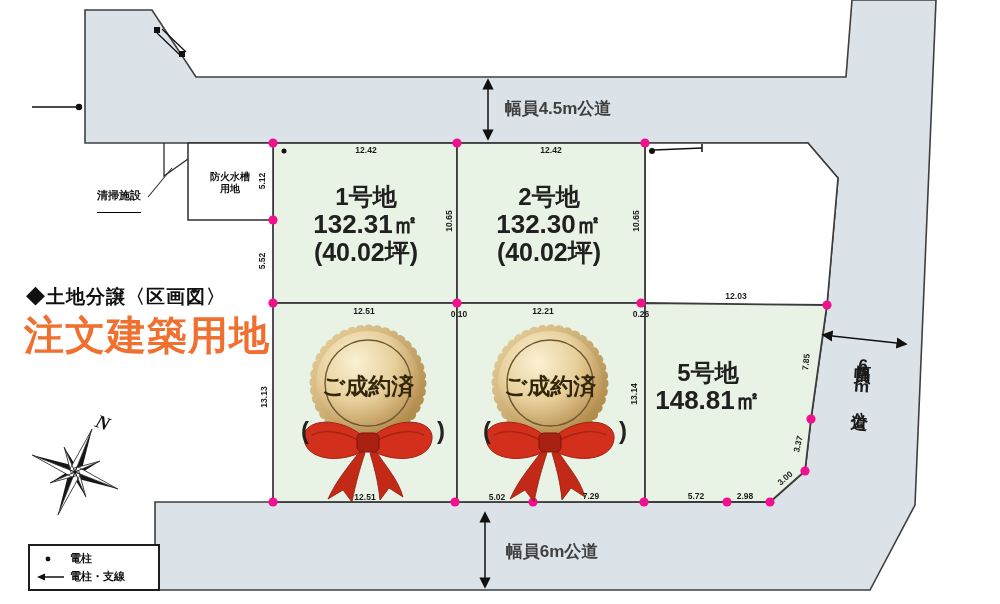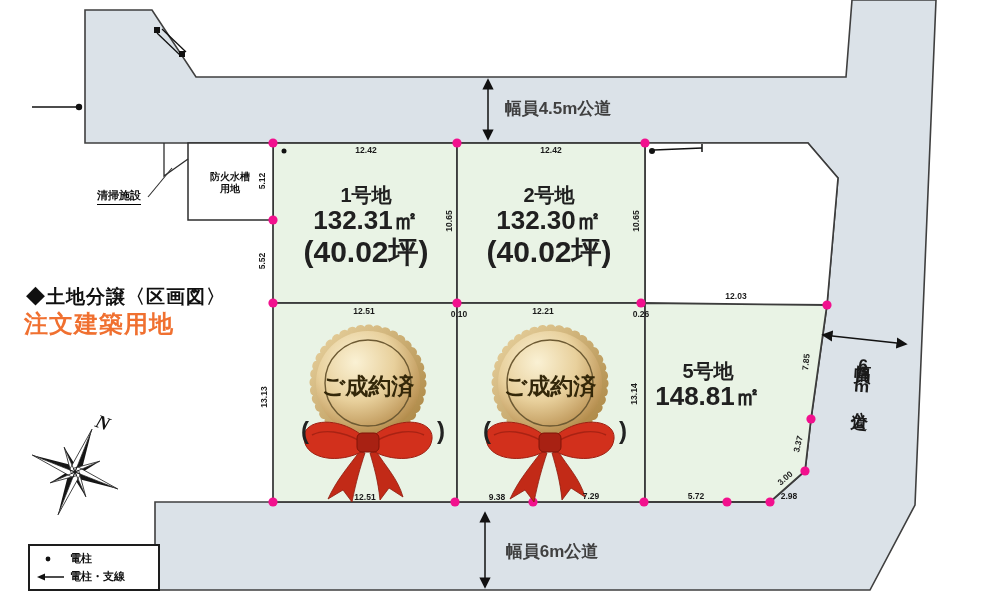--- a/index.html
+++ b/index.html
@@ -6,30 +6,30 @@
   #stage{position:relative;width:1000px;height:604px;background:#ffffff;overflow:hidden;
          font-family:"Liberation Sans",sans-serif;color:#1c1c1c;}
   #bg{position:absolute;left:0;top:0;}
   .lbl{position:absolute;transform:translate(-50%,-50%);white-space:nowrap;}
   .lbl-left{position:absolute;white-space:nowrap;}
   .dim{font-weight:700;font-size:8.5px;color:#1b1b1b;}
   .road-label{font-weight:700;font-size:17px;color:#404040;}
   .road-label-v{position:absolute;writing-mode:vertical-rl;text-orientation:upright;
                 font-weight:700;font-size:17px;color:#1a1a1a;letter-spacing:2px;transform:rotate(4deg);}
   .title-h{font-weight:700;font-size:19px;color:#101010;letter-spacing:1px;}
-  .title-sub{font-weight:800;font-size:24px;letter-spacing:1px;}
+  .title-sub{font-weight:800;font-size:40px;letter-spacing:1px;}
   .small-lbl{font-size:11px;font-weight:600;color:#111;}
-  .underline{border-bottom:1.2px solid #000;padding-bottom:1px;}
+  .underline{border-bottom:1.2px solid #000;padding-bottom:9px;}
   .fire-lbl{position:absolute;transform:translate(-50%,-50%);text-align:center;
             font-size:10px;font-weight:600;line-height:1.2;color:#111;white-space:nowrap;}
   .plot-label{position:absolute;transform:translateX(-50%);text-align:center;
               font-weight:700;color:#202020;line-height:1.1;}
-  .plot-name{font-size:20px;}
+  .plot-name{font-size:24px;}
   .plot-area{font-size:26px;}
-  .plot-tsubo{font-size:30px;text-align:center;}
+  .plot-tsubo{font-size:25px;text-align:center;}
   .seal-text{position:absolute;transform:translate(-50%,-50%);
              font-family:"Liberation Serif",serif;font-weight:700;font-size:23px;color:#332709;}
   .paren{position:absolute;transform:translate(-50%,-50%);font-weight:700;font-size:24px;color:#222;}
   .legend{position:absolute;left:28px;top:544px;width:116px;border:2px solid #1d1d1d;background:#fff;
           padding:5px 6px;display:flex;flex-direction:column;gap:3px;}
   .legend-row{display:flex;align-items:center;gap:4px;font-size:11px;font-weight:600;color:#111;}
   .lsym{flex:0 0 30px;}
   .north{position:absolute;left:96px;top:412px;font-family:"Liberation Serif",serif;
          font-style:italic;font-weight:700;font-size:19px;transform:rotate(20deg);color:#111;}
 </style>
@@ -193,24 +193,24 @@
   <div class="lbl dim" style="left:459px;top:314px">0.10</div>
   <div class="lbl dim" style="left:543px;top:311px">12.21</div>
   <div class="lbl dim" style="left:641px;top:314px">0.26</div>
   <div class="lbl dim" style="left:736px;top:296px">12.03</div>
   <div class="lbl dim" style="left:264px;top:397px;transform:translate(-50%,-50%) rotate(-90deg)">13.13</div>
   <div class="lbl dim" style="left:634px;top:394px;transform:translate(-50%,-50%) rotate(-90deg)">13.14</div>
   <div class="lbl dim" style="left:806px;top:362px;transform:translate(-50%,-50%) rotate(-84deg)">7.85</div>
   <div class="lbl dim" style="left:798px;top:444px;transform:translate(-50%,-50%) rotate(-76deg)">3.37</div>
   <div class="lbl dim" style="left:785px;top:478px;transform:translate(-50%,-50%) rotate(-41deg)">3.00</div>
   <div class="lbl dim" style="left:365px;top:497px">12.51</div>
-  <div class="lbl dim" style="left:497px;top:497px">9.38</div>
+  <div class="lbl dim" style="left:497px;top:497px">5.02</div>
   <div class="lbl dim" style="left:591px;top:496px">7.29</div>
   <div class="lbl dim" style="left:696px;top:496px">5.72</div>
-  <div class="lbl dim" style="left:789px;top:496px">2.98</div>
+  <div class="lbl dim" style="left:745px;top:496px">2.98</div>
 
   <div class="north">N</div>
 
   <div class="legend">
     <div class="legend-row">
       <svg class="lsym" width="30" height="10">
         <circle cx="12" cy="5" r="2.4" fill="#111"></circle>
       </svg>
       <span>電柱</span>
     </div>

